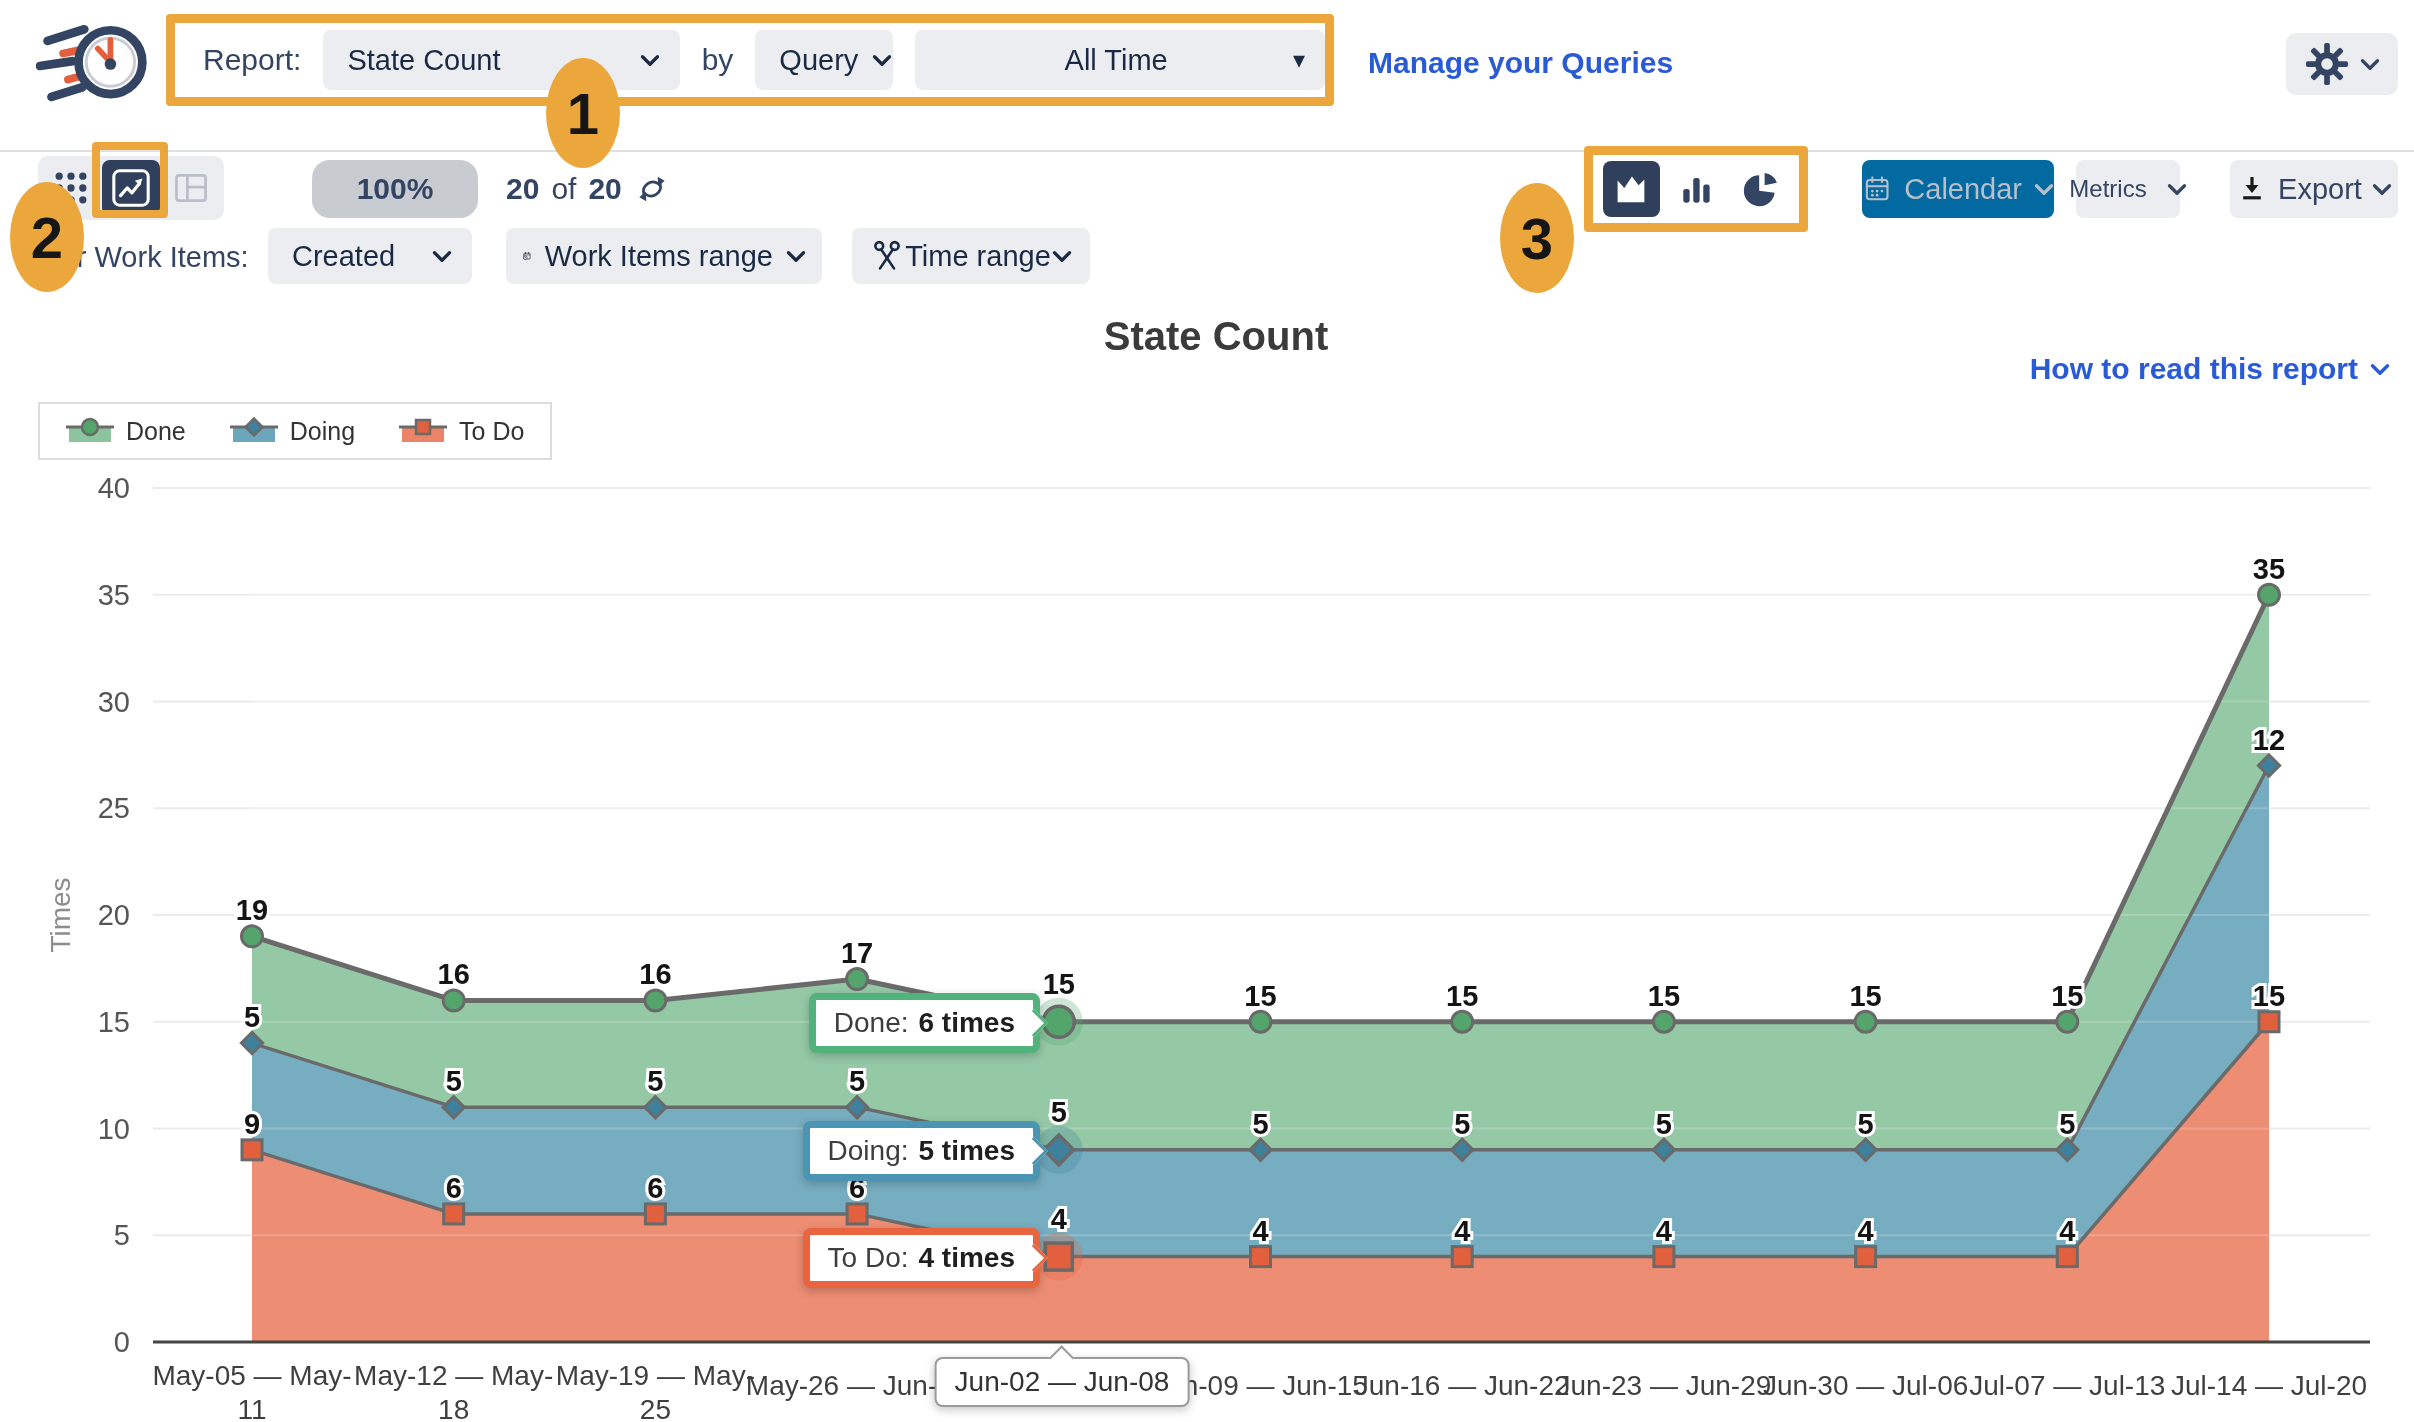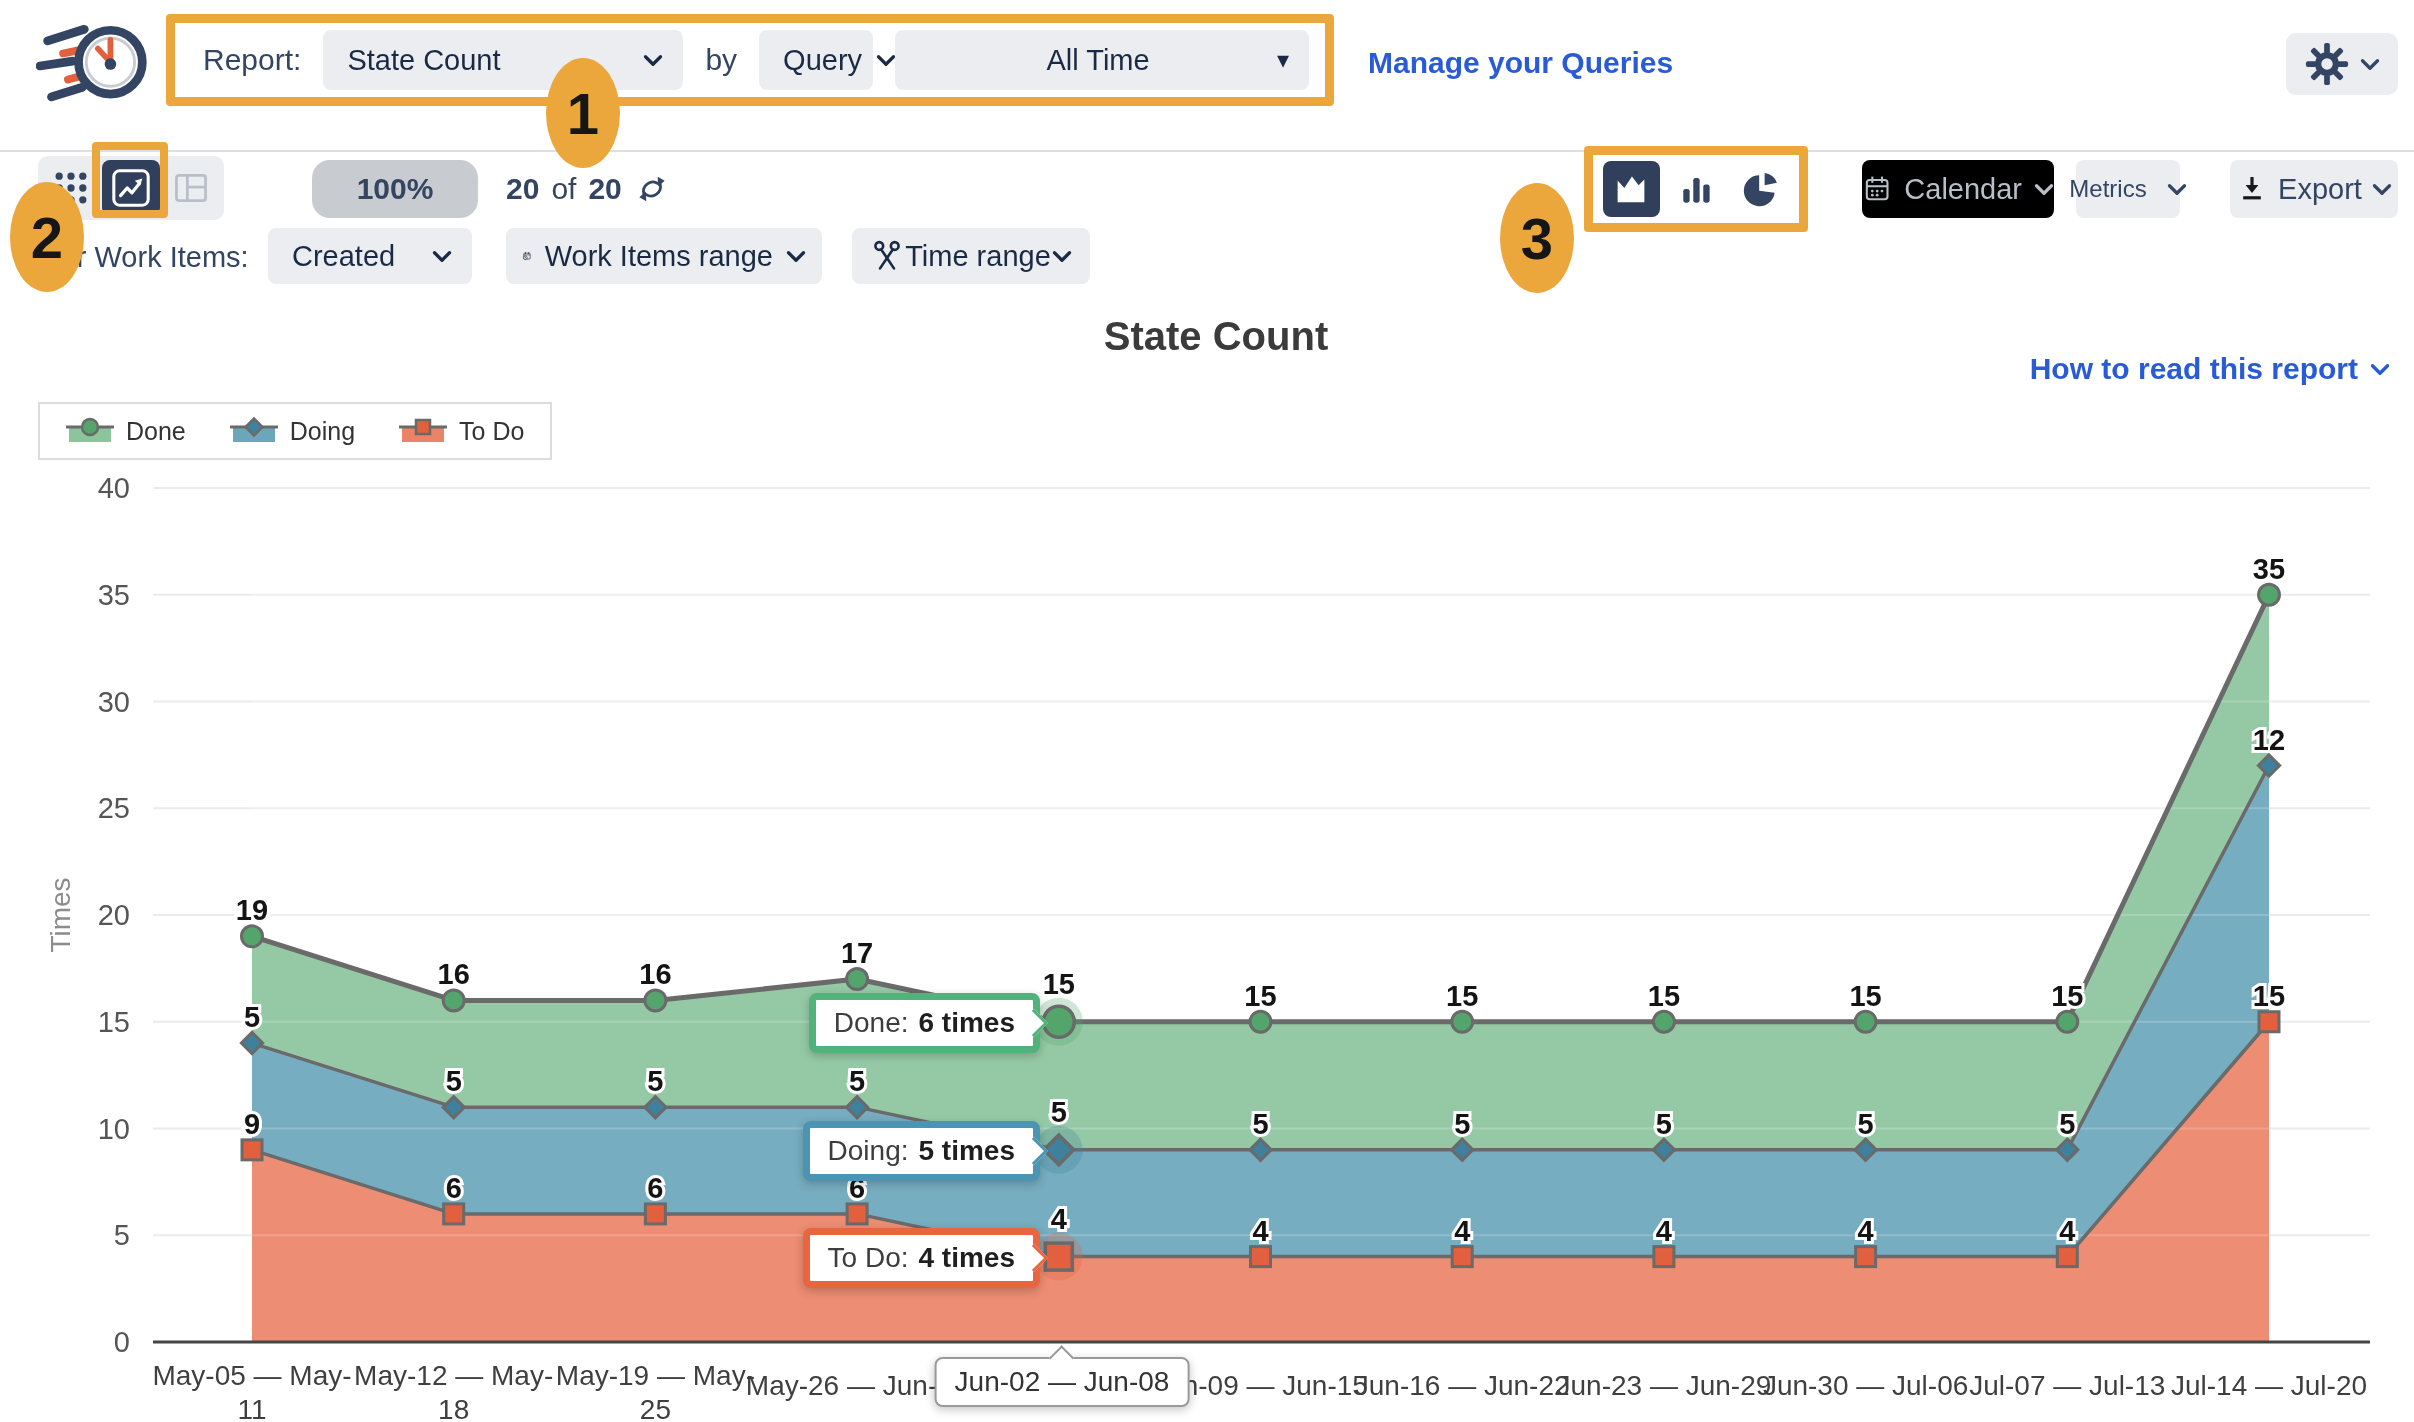--- a/index.html
+++ b/index.html
@@ -23,21 +23,21 @@
   
   .switcher{position:absolute;left:38px;top:156px;height:64px;background:var(--button_bg);border-radius:10px;display:flex;align-items:center;padding:4px;gap:2px}
   .tile{width:58px;height:56px;border-radius:8px;display:flex;align-items:center;justify-content:center;color:var(--navy)}
   .tile.sel{background:var(--navy_dark);color:#fff}
   .tile.dis{color:var(--disabled)}
   .callout2{left:92px;top:142px;width:76px;height:76px;border-width:8px;z-index:20}
   .zoom-btn{position:absolute;left:312px;top:160px;width:166px;height:58px;background:var(--zoom_bg);border-radius:18px;color:var(--navy);font-size:30px;font-weight:700}
   .count{position:absolute;left:506px;top:160px;height:58px;display:flex;align-items:center;gap:12px;font-size:30px;color:var(--navy)}
   .count b{font-weight:700}
   .ct-box{left:1584px;top:146px;width:224px;height:86px;display:flex;align-items:center;gap:8px;padding:0 10px}
-  .calendar-btn{position:absolute;left:1862px;top:160px;width:192px;height:58px;background:#000000;border-radius:8px;color:var(--disabled);font-size:29px;display:flex;align-items:center;justify-content:center;gap:12px}
+  .calendar-btn{position:absolute;left:1862px;top:160px;width:192px;height:58px;background:#0369a1;border-radius:8px;color:var(--disabled);font-size:29px;display:flex;align-items:center;justify-content:center;gap:12px}
   .metrics-btn{position:absolute;left:2076px;top:160px;width:104px;height:58px;background:var(--button_bg);border-radius:8px;color:var(--navy);font-size:24px;display:flex;align-items:center;justify-content:center;gap:20px}
   .export-btn{position:absolute;left:2230px;top:160px;width:168px;height:58px;background:var(--button_bg);border-radius:8px;color:var(--navy);font-size:29px;display:flex;align-items:center;justify-content:center;gap:10px}
   
   .filter-lbl{position:absolute;left:22px;top:241px;font-size:29px;color:var(--navy);z-index:1}
   .created{position:absolute;left:268px;top:228px;width:204px;height:56px}
   .wir{position:absolute;left:506px;top:228px;width:316px;height:56px;justify-content:center;gap:13px;padding:0 16px}
   .tr{position:absolute;left:852px;top:228px;width:238px;height:56px;justify-content:center;gap:1px;padding:0 16px}
   
   .chart-title{position:absolute;left:1216px;top:314px;transform:translateX(-50%);font-size:40px;font-weight:700;color:#3b3b3b;white-space:nowrap}
   .how{right:24px;top:352px;display:flex;align-items:center;gap:12px;font-weight:600;font-size:30px}
@@ -79,21 +79,21 @@
 
 <div class="callout callout1">
   <span class="hdr-lbl">Report:</span>
   <button class="select" style="width:360px">
     <span class="val">State Count</span>
     <svg class="chev" viewBox="0 0 16 10">
         <path d="M2 2l6 6 6-6" fill="none" stroke="currentColor" stroke-width="2.6" stroke-linecap="round" stroke-linejoin="round"></path>
       </svg>
   </button>
   <span class="hdr-lbl">by</span>
-  <button class="select" style="width:114px">
+  <button class="select" style="width:138px">
     <span class="val">Query</span>
     <svg class="chev" viewBox="0 0 16 10">
         <path d="M2 2l6 6 6-6" fill="none" stroke="currentColor" stroke-width="2.6" stroke-linecap="round" stroke-linejoin="round"></path>
       </svg>
   </button>
   <button class="select" style="width:414px;justify-content:center;gap:0">
     <span class="val" style="flex:1;text-align:center">All Time</span>
     <span style="font-size:24px">▾</span>
   </button>
 </div>

